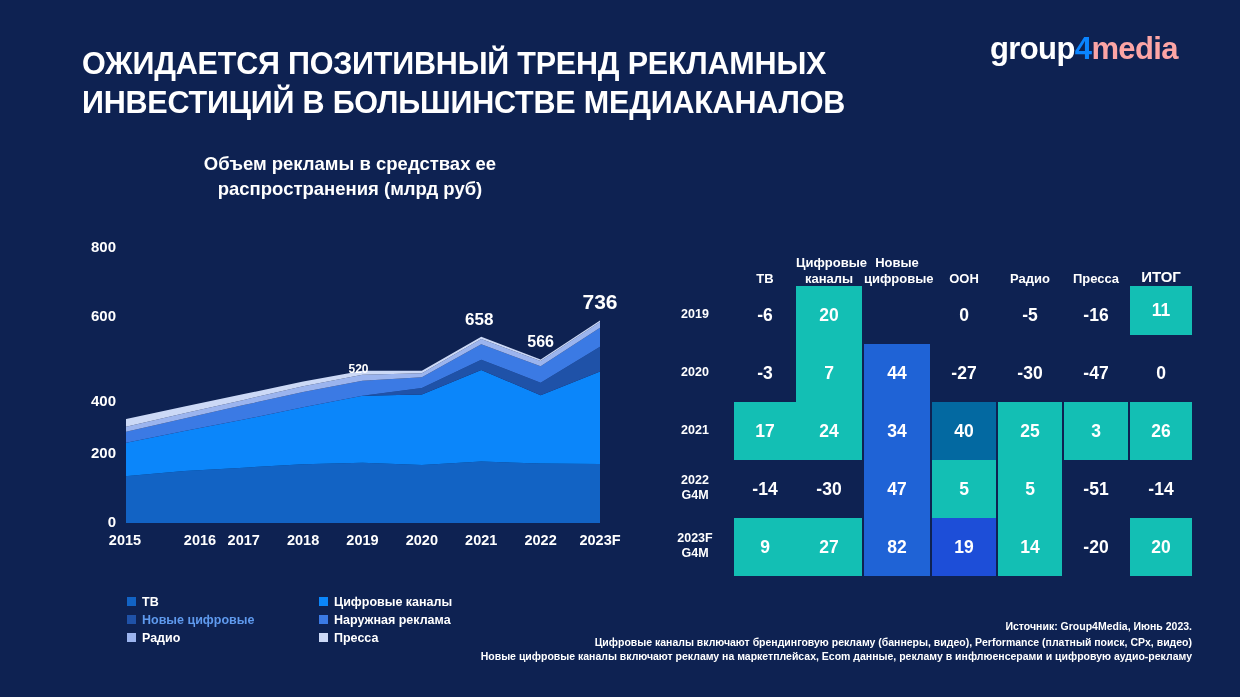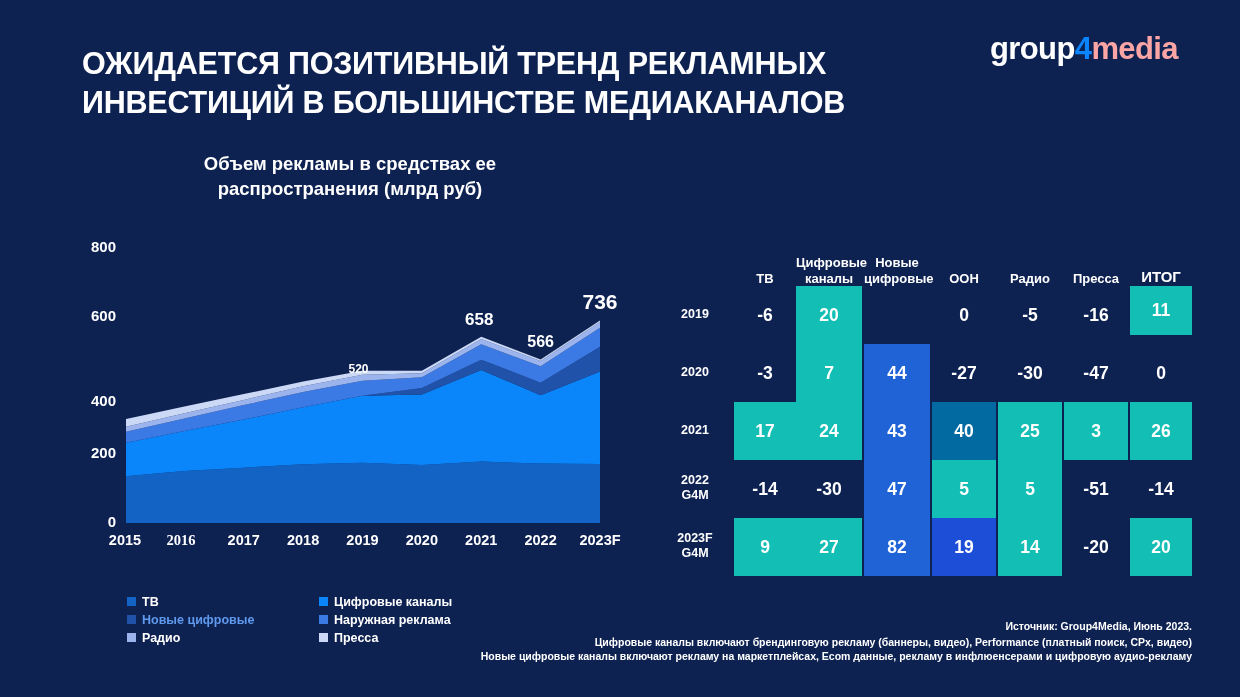--- a/index.html
+++ b/index.html
@@ -139,21 +139,21 @@
       </svg>
     <div id="y-axis-labels">
         <div class="ylabel" style="left: 0px; top: 273px;">0</div>
         <div class="ylabel" style="left: 0px; top: 204.25px;">200</div>
         <div class="ylabel" style="left: 0px; top: 135.5px; margin-top: 16px;">400</div>
         <div class="ylabel" style="left: 0px; top: 66.75px;">600</div>
         <div class="ylabel" style="left: 0px; top: -2px;">800</div>
       </div>
     <div id="x-axis-labels">
         <div class="xlabel" style="left: 25px; width: 60px;">2015</div>
-        <div class="xlabel" style="left: 81px; width: 60px; font-family: Liberation Serif, serif;">2016</div>
+        <div class="xlabel" style="left: 100px; width: 60px;">2016</div>
         <div class="xlabel" style="left: 143.75px; width: 60px;">2017</div>
         <div class="xlabel" style="left: 203.125px; width: 60px;">2018</div>
         <div class="xlabel" style="left: 262.5px; width: 60px;">2019</div>
         <div class="xlabel" style="left: 321.875px; width: 60px;">2020</div>
         <div class="xlabel" style="left: 381.25px; width: 60px;">2021</div>
         <div class="xlabel" style="left: 440.625px; width: 60px;">2022</div>
         <div class="xlabel" style="left: 500px; width: 60px;">2023F</div>
       </div>
     <div id="data-labels">
         <div class="dlabel" style="font-size: 12px; width: 70px; left: 253.5px; top: 105.719px; margin-top: 16px;">520</div>
@@ -217,21 +217,21 @@
         <div class="cell" style="left: 70px; top: 58px; width: 62px; height: 58px; background: transparent;">-3</div>
         <div class="cell" style="left: 132px; top: 58px; width: 66px; height: 58px; background: rgb(19, 191, 180);">7</div>
         <div class="cell" style="left: 200px; top: 58px; width: 66px; height: 58px; background: rgb(31, 99, 214);">44</div>
         <div class="cell" style="left: 268px; top: 58px; width: 64px; height: 58px; background: transparent;">-27</div>
         <div class="cell" style="left: 334px; top: 58px; width: 64px; height: 58px; background: transparent;">-30</div>
         <div class="cell" style="left: 400px; top: 58px; width: 64px; height: 58px; background: transparent;">-47</div>
         <div class="cell" style="left: 466px; top: 58px; width: 62px; height: 58px; background: transparent;">0</div>
         <div class="rowlabel" style="left: 0px; width: 62px; top: 137px;">2021</div>
         <div class="cell" style="left: 70px; top: 116px; width: 62px; height: 58px; background: rgb(19, 191, 180);">17</div>
         <div class="cell" style="left: 132px; top: 116px; width: 66px; height: 58px; background: rgb(19, 191, 180);">24</div>
-        <div class="cell" style="left: 200px; top: 116px; width: 66px; height: 58px; background: rgb(31, 99, 214);">43</div>
+        <div class="cell" style="left: 200px; top: 116px; width: 66px; height: 58px; background: rgb(31, 99, 214);">34</div>
         <div class="cell" style="left: 268px; top: 116px; width: 64px; height: 58px; background: #0369a1;">40</div>
         <div class="cell" style="left: 334px; top: 116px; width: 64px; height: 58px; background: rgb(19, 191, 180);">25</div>
         <div class="cell" style="left: 400px; top: 116px; width: 64px; height: 58px; background: rgb(19, 191, 180);">3</div>
         <div class="cell" style="left: 466px; top: 116px; width: 62px; height: 58px; background: rgb(19, 191, 180);">26</div>
         <div class="rowlabel" style="left: 0px; width: 62px; top: 187px;">2022<br>G4M</div>
         <div class="cell" style="left: 70px; top: 174px; width: 62px; height: 58px; background: transparent;">-14</div>
         <div class="cell" style="left: 132px; top: 174px; width: 66px; height: 58px; background: transparent;">-30</div>
         <div class="cell" style="left: 200px; top: 174px; width: 66px; height: 58px; background: rgb(31, 99, 214);">47</div>
         <div class="cell" style="left: 268px; top: 174px; width: 64px; height: 58px; background: rgb(19, 191, 180);">5</div>
         <div class="cell" style="left: 334px; top: 174px; width: 64px; height: 58px; background: rgb(19, 191, 180);">5</div>

